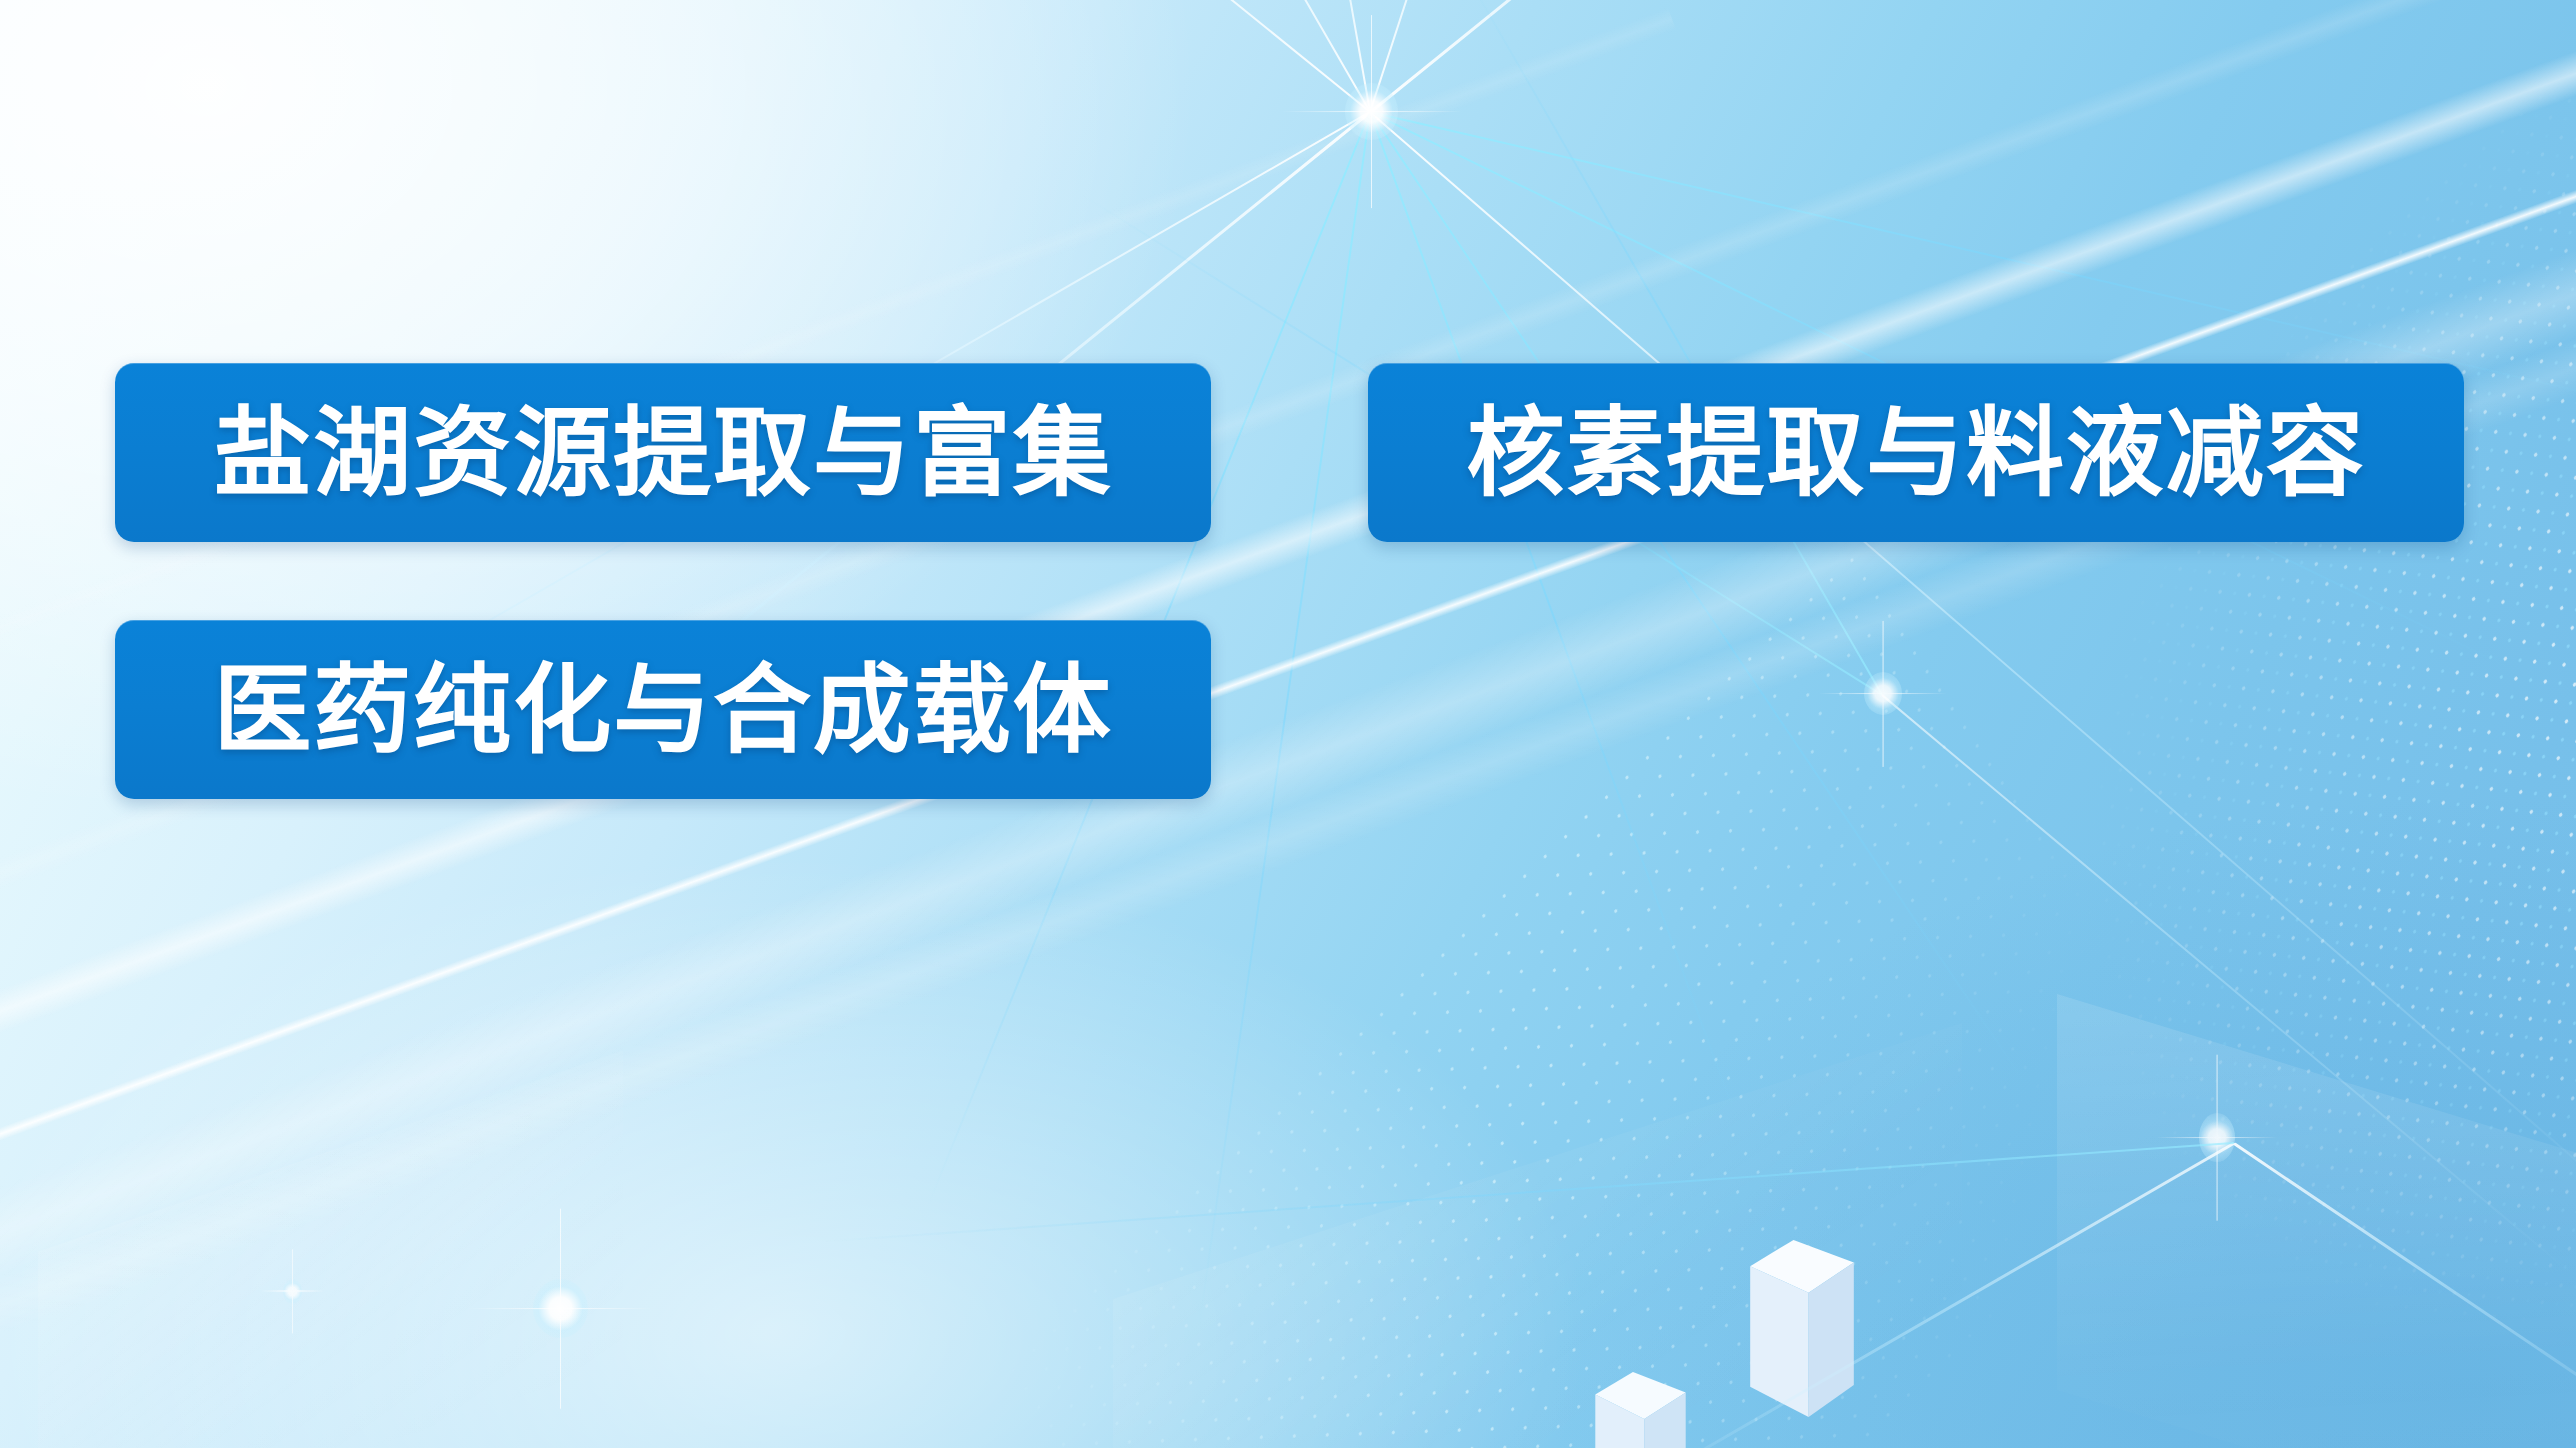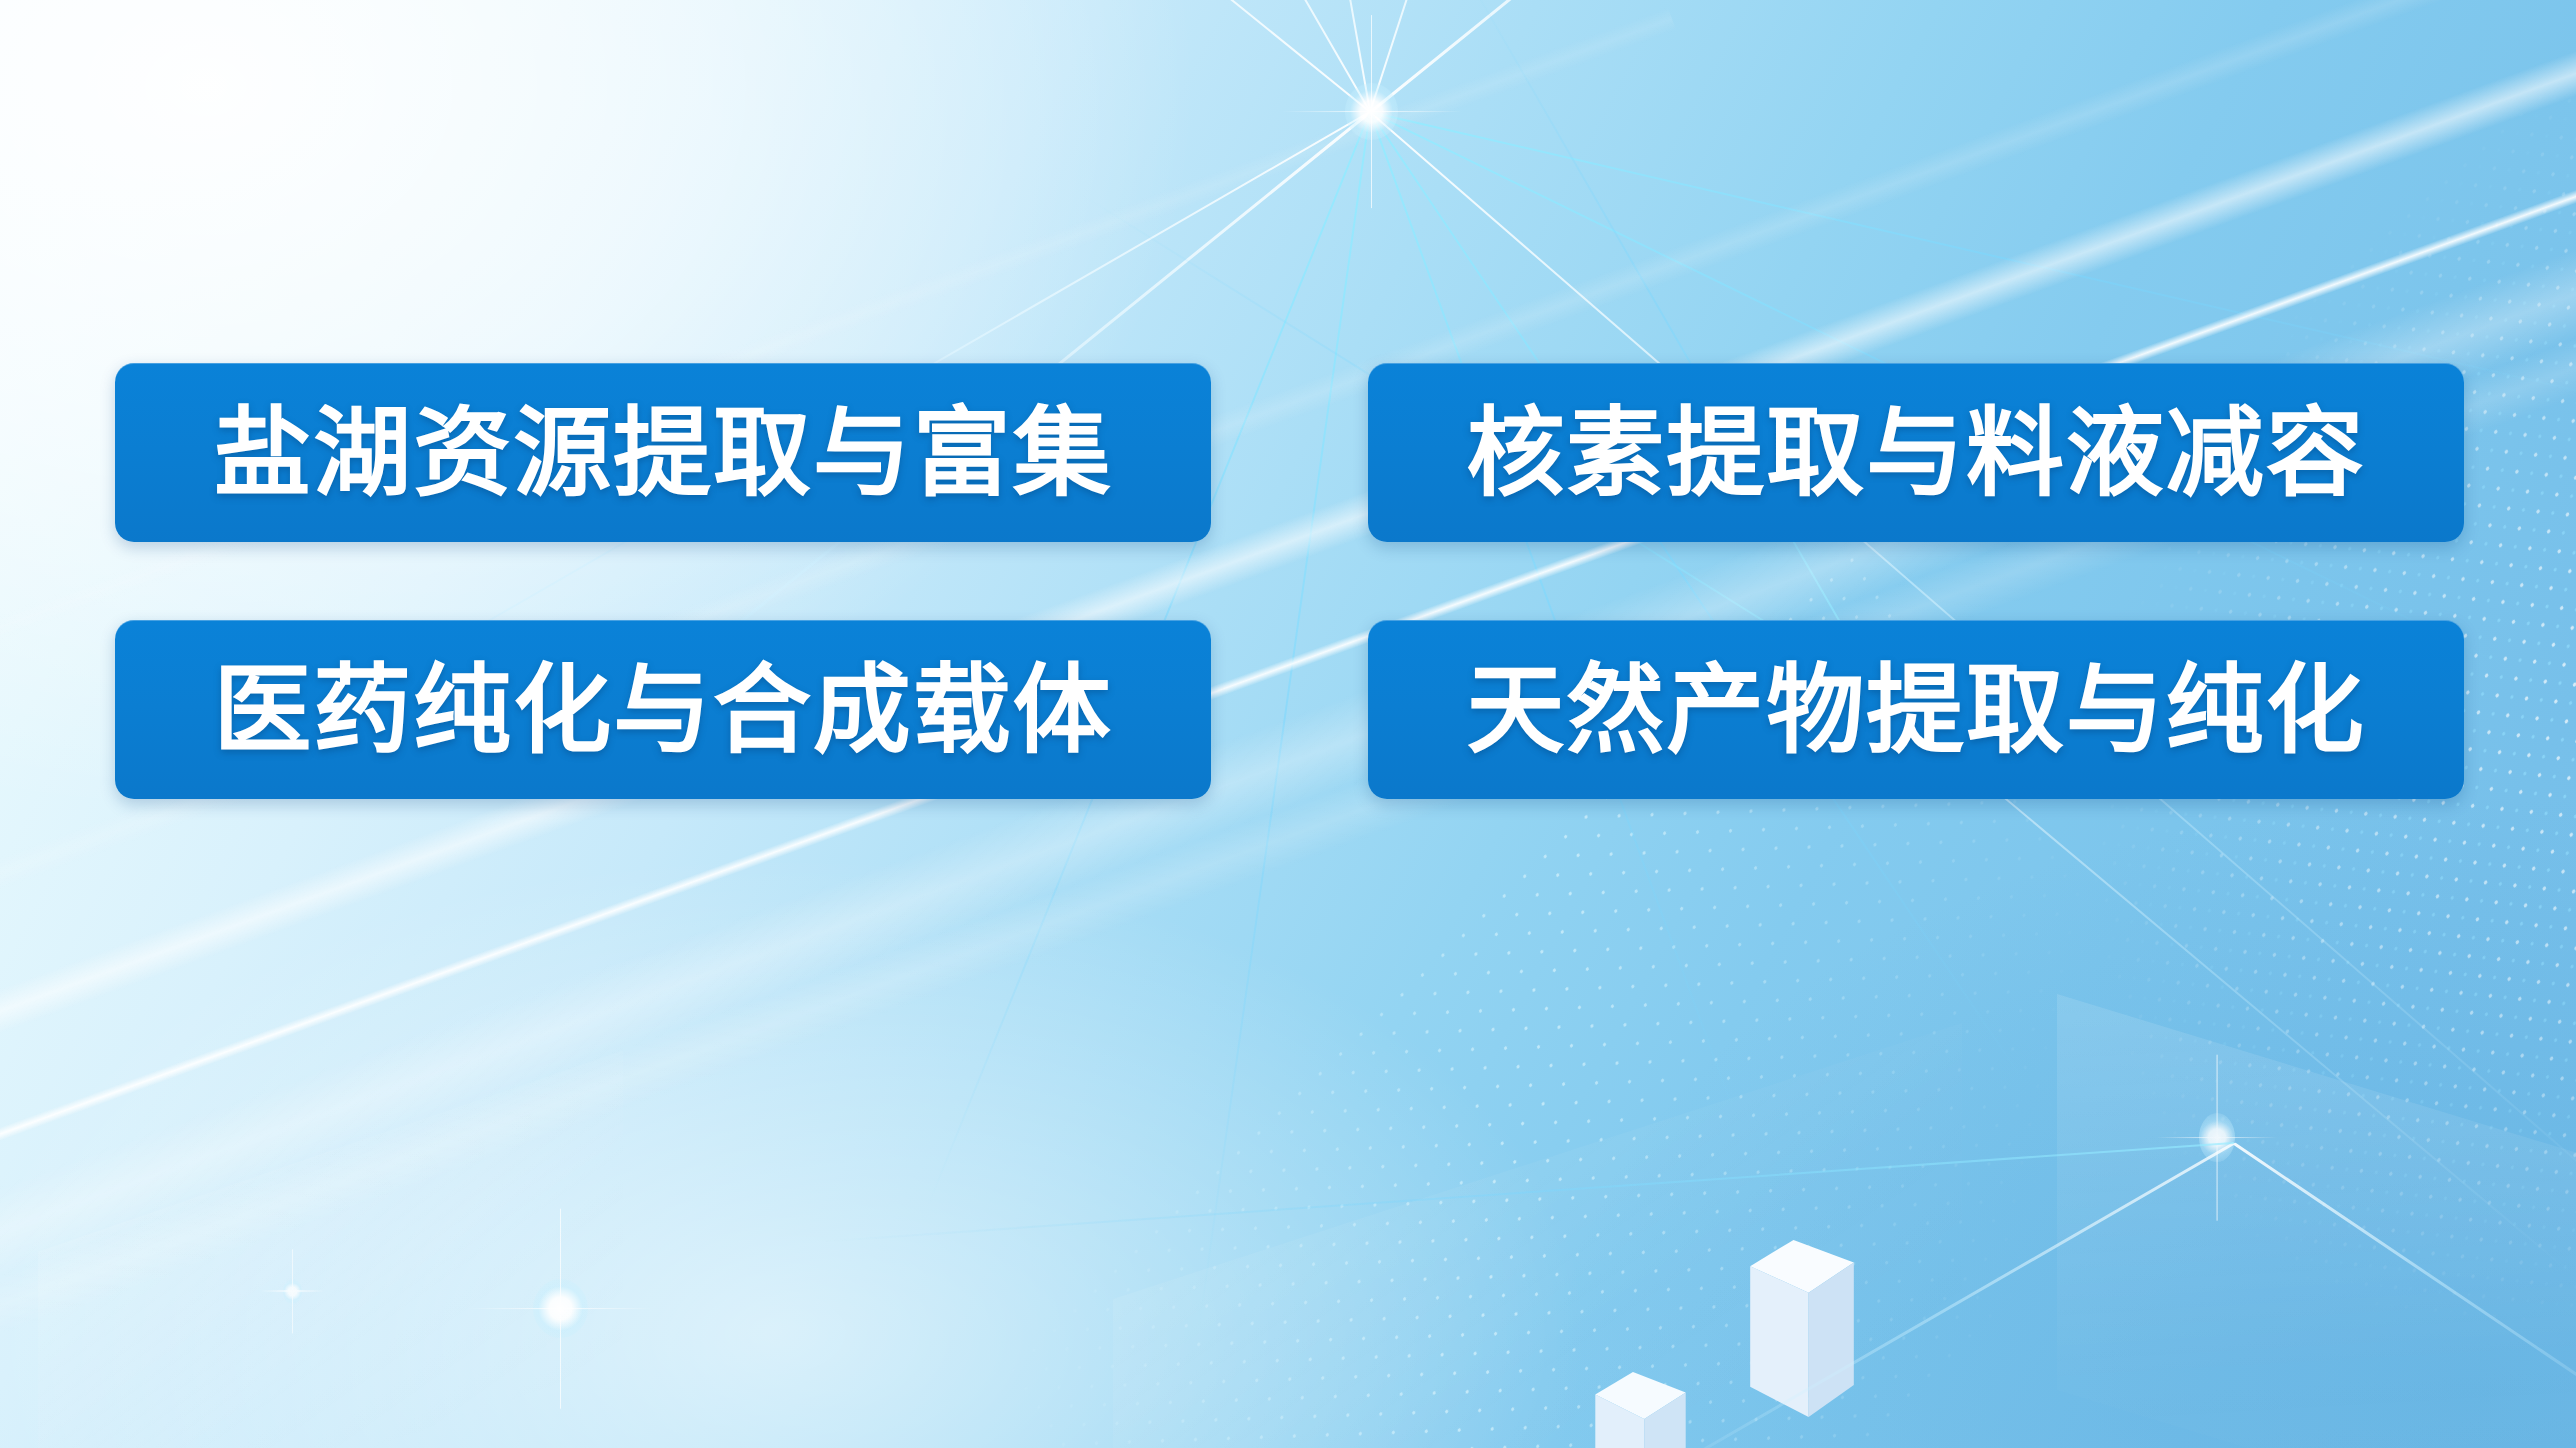--- a/index.html
+++ b/index.html
@@ -294,19 +294,16 @@
     <div class="pill">
       <span class="pill-label">核素提取与料液减容</span>
     </div>
 
 
 
     <div class="pill">
       <span class="pill-label">医药纯化与合成载体</span>
     </div>
 
-    <div class="pill">
-      <span class="pill-label">天然产物提取与纯化</span>
-    </div>
 
   </div>
 </div>
 
 
 </body></html>

